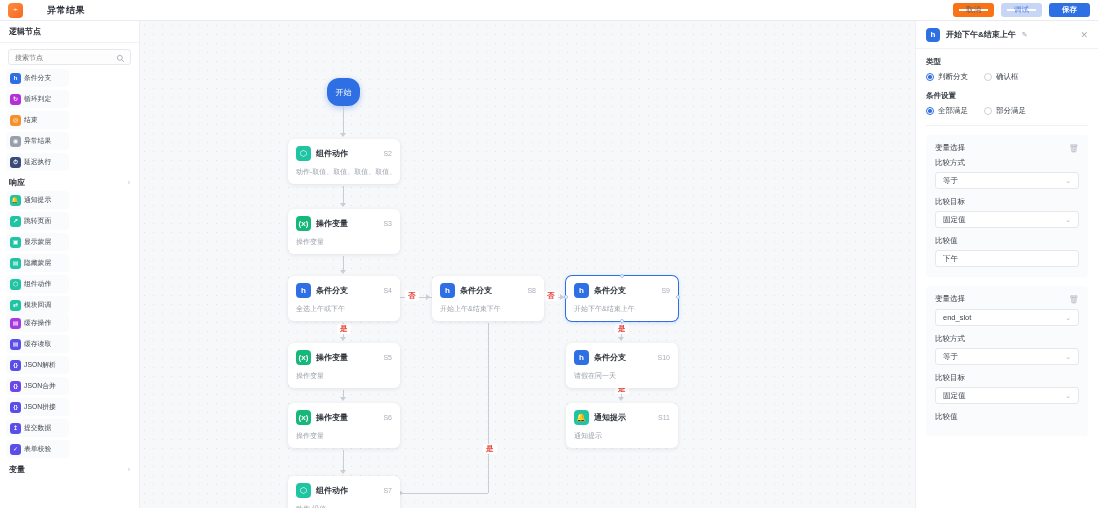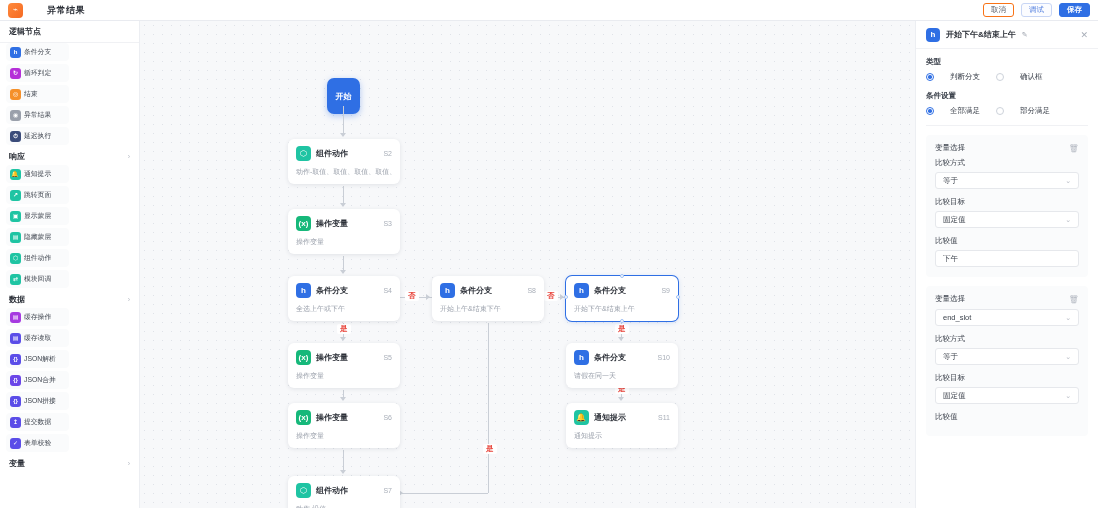--- a/index.html
+++ b/index.html
@@ -25,21 +25,21 @@
   .topbar-title {
     margin-left:24px; font-size:9px; color:#2c3038; font-weight:700;
     letter-spacing:.5px;
   }
   .topbar-actions {
     margin-left:auto; display:flex; align-items:center; gap:7px;
   }
   .btn {
     height:14px; min-width:30px; padding:0 7px; border-radius:3px;
     font-size:7.5px; display:flex; align-items:center; justify-content:center;
-    border:1px solid #f97316; background:#fff; color:#555b66; cursor:pointer;
+    border:6px solid #f97316; background:#fff; color:#555b66; cursor:pointer;
   }
   .btn.ghost { border-color:#c8d6f5; color:#5a84e0; background:#fbfcff;}
   .btn.primary { background:#2f6fe4; border-color:#2f6fe4; color:#fff; font-weight:700;}
 
   
   .sidebar {
     position:absolute; left:0; top:21px; width:140px; height:487px;
     background:#ffffff; border-right:1px solid #eceef2; overflow:hidden;
   }
   .sb-head {
@@ -76,22 +76,22 @@
   .nlabel { font-size:6.8px; color:#3d434d; white-space:nowrap; overflow:hidden;}
 
   
   .canvas {
     position:absolute; left:140px; top:21px; width:775px; height:487px;
     background-color:#f7f8fa;
     background-image:radial-gradient(#dfe2e8 0.9px, transparent 0.9px);
     background-size:9px 9px; overflow:hidden;
   }
   .start-node {
-    position:absolute; width:33px; height:36px; border-radius:7px;
-    background:#2f6fe4; color:#fff; font-size:8px; font-weight:700;
+    position:absolute; width:33px; height:28px; border-radius:12px;
+    background:#2f6fe4; color:#fff; font-size:8px; font-weight:400;
     display:flex; align-items:center; justify-content:center;
     box-shadow:0 2px 6px rgba(47,111,228,.35);
   }
   .fnode {
     position:absolute; width:112px; border-radius:6px; background:#fff;
     box-shadow:0 1px 4px rgba(30,40,60,.10); padding:7px 8px 7px 8px;
   }
   .fnode.sel { box-shadow:0 0 0 1px #2f6fe4, 0 1px 5px rgba(47,111,228,.25); }
   .fnode-top { display:flex; align-items:center; gap:5px; }
   .fnode-icon {
@@ -138,21 +138,21 @@
     width:14px; height:14px; border-radius:4px; background:#2f6fe4;
     color:#fff; font-size:8px; font-weight:700; line-height:1;
     display:flex; align-items:center; justify-content:center; flex:none;
   }
   .p-title { font-size:8px; font-weight:700; color:#2c3038; }
   .p-edit { color:#9aa0ab; font-size:7px; }
   .p-close { margin-left:auto; color:#a8aeb8; font-size:9px; cursor:pointer; }
   .p-body { padding:8px 10px 10px 10px; }
   .p-label { font-size:7.5px; color:#3d434d; margin-bottom:5px; font-weight:700;}
   .radio-row { display:flex; align-items:center; gap:16px; margin-bottom:9px; }
-  .radio { display:flex; align-items:center; gap:16px; cursor:pointer; }
+  .radio { display:flex; align-items:center; gap:4px; cursor:pointer; }
   .rdot {
     width:8px; height:8px; border-radius:50%; border:1px solid #cdd2da;
     background:#fff; display:flex; align-items:center; justify-content:center; flex:none;
   }
   .radio.on .rdot { border-color:#2f6fe4; }
   .radio.on .rdot::after {
     content:""; width:3.5px; height:3.5px; border-radius:50%; background:#2f6fe4;
   }
   .rtext { font-size:7.5px; color:#3d434d; }
   .divider { height:1px; background:#f0f1f4; margin:2px 0 9px 0; }
@@ -182,20 +182,29 @@
     <div class="topbar-title">异常结果</div>
     <div class="topbar-actions">
       <div class="btn">取消</div>
       <div class="btn ghost">调试</div>
       <div class="btn primary">保存</div>
     </div>
   </div>
 
   <div class="sidebar">
     <div class="sb-head">逻辑节点</div>
+    <div class="sb-search-wrap">
+      <div class="sb-search">
+        <input placeholder="搜索节点" style="">
+        <svg class="mag" viewBox="0 0 16 16">
+          <circle cx="6.8" cy="6.8" r="4.4" fill="none" stroke="#9aa0ab" stroke-width="1.4"></circle>
+          <line x1="10.2" y1="10.2" x2="14" y2="14" stroke="#9aa0ab" stroke-width="1.4"></line>
+        </svg>
+      </div>
+    </div>
     <div id="sidebar-sections">
         <div class="grid">
           <div class="nodecard">
             <span class="nicon" style="background:#2f6fe4">h</span>
             <span class="nlabel">条件分支</span>
           </div>
           <div class="nodecard">
             <span class="nicon" style="background:#b52fd8">↻</span>
             <span class="nlabel">循环判定</span>
           </div>
@@ -234,24 +243,20 @@
             <span class="nlabel">隐藏蒙层</span>
           </div>
           <div class="nodecard">
             <span class="nicon" style="background:#1fc4a3">⬡</span>
             <span class="nlabel">组件动作</span>
           </div>
           <div class="nodecard">
             <span class="nicon" style="background:#1fc4a3">⇄</span>
             <span class="nlabel">模块回调</span>
           </div>
-        </div>
-        <div class="sec-head">
-          <span class="sec-title">数据</span>
-          <span class="sec-chev">›</span>
         </div>
         <div class="grid">
           <div class="nodecard">
             <span class="nicon" style="background:#a63ae0">▤</span>
             <span class="nlabel">缓存操作</span>
           </div>
           <div class="nodecard">
             <span class="nicon" style="background:#5b4de8">▤</span>
             <span class="nlabel">缓存读取</span>
           </div>

